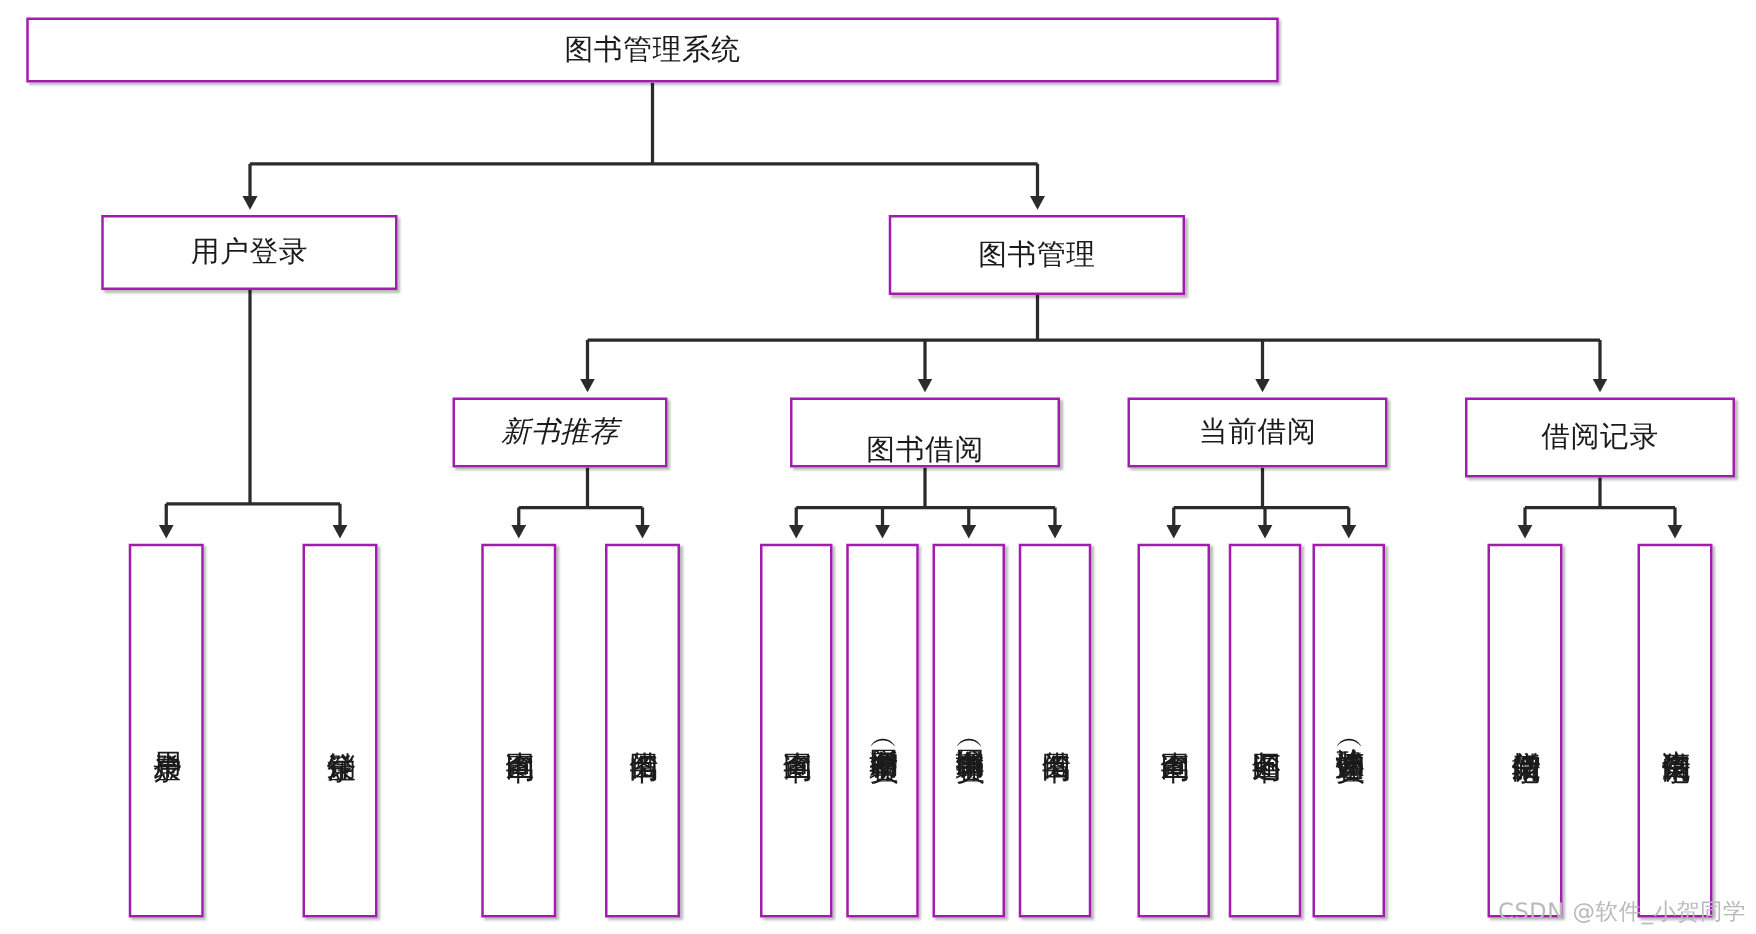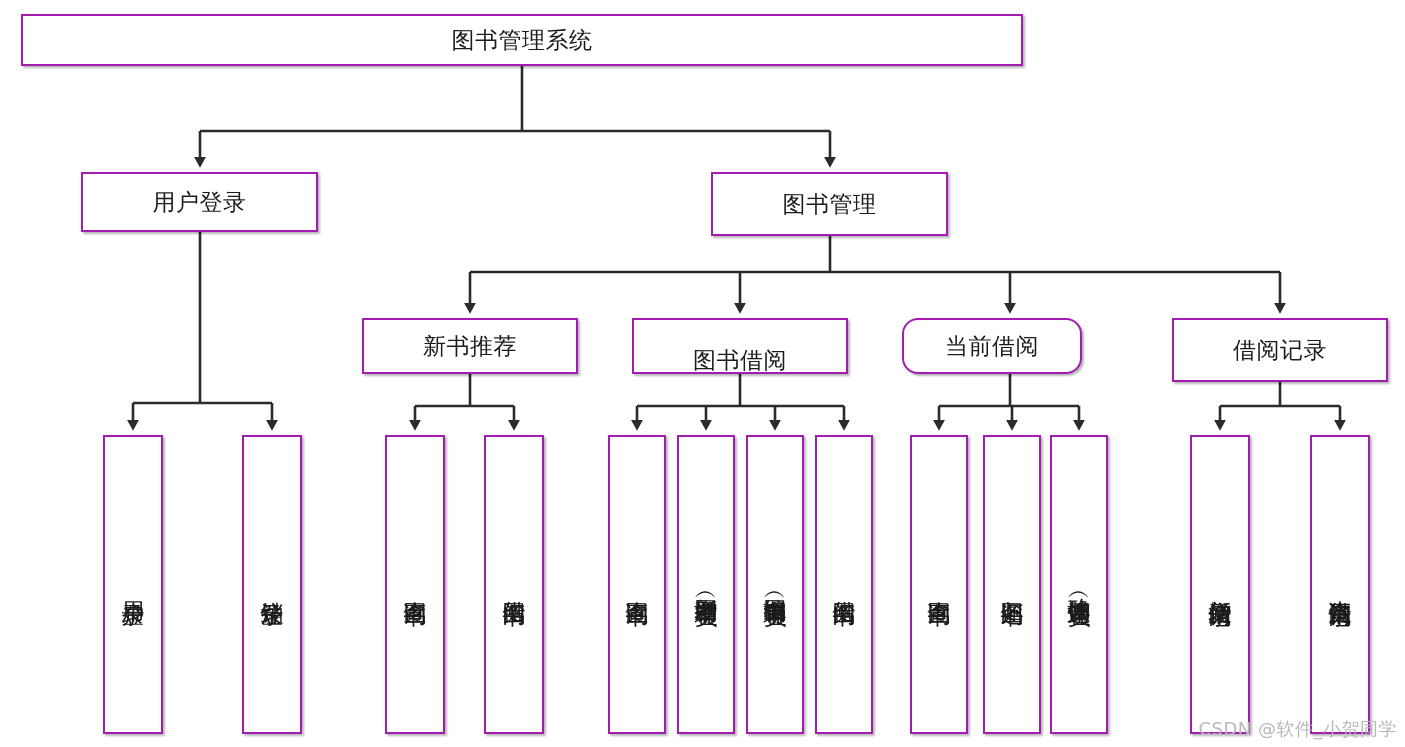--- a/index.html
+++ b/index.html
@@ -134,27 +134,27 @@
     <span class="lbl">图书管理系统</span>
   </div>
 
   <div class="node h" style="left:81px; top:172px; width:237px; height:60px;">
     <span class="lbl">用户登录</span>
   </div>
   <div class="node h" style="left:711px; top:172px; width:237px; height:64px;">
     <span class="lbl">图书管理</span>
   </div>
 
-  <div class="node h" style="left:362px; top:318px; width:216px; height:56px;">
+  <div class="node h" style="left:362px; top:318px; width:172px; height:56px;font-style:italic;">
     <span class="lbl">新书推荐</span>
   </div>
   <div class="node h" style="left:632px; top:318px; width:216px; height:56px;align-items:flex-end;">
     <span class="lbl">图书借阅</span>
   </div>
-  <div class="node h" style="left:902px; top:318px; width:180px; height:56px;border-radius:16px;">
+  <div class="node h" style="left:902px; top:318px; width:208px; height:56px;">
     <span class="lbl">当前借阅</span>
   </div>
   <div class="node h" style="left:1172px; top:318px; width:216px; height:64px;">
     <span class="lbl">借阅记录</span>
   </div>
 
   <div class="node v" style="left:103px; top:435px; width:60px; height:299px;">
     <span class="lbl">用户登录</span>
   </div>
   <div class="node v" style="left:242px; top:435px; width:60px; height:299px;">

